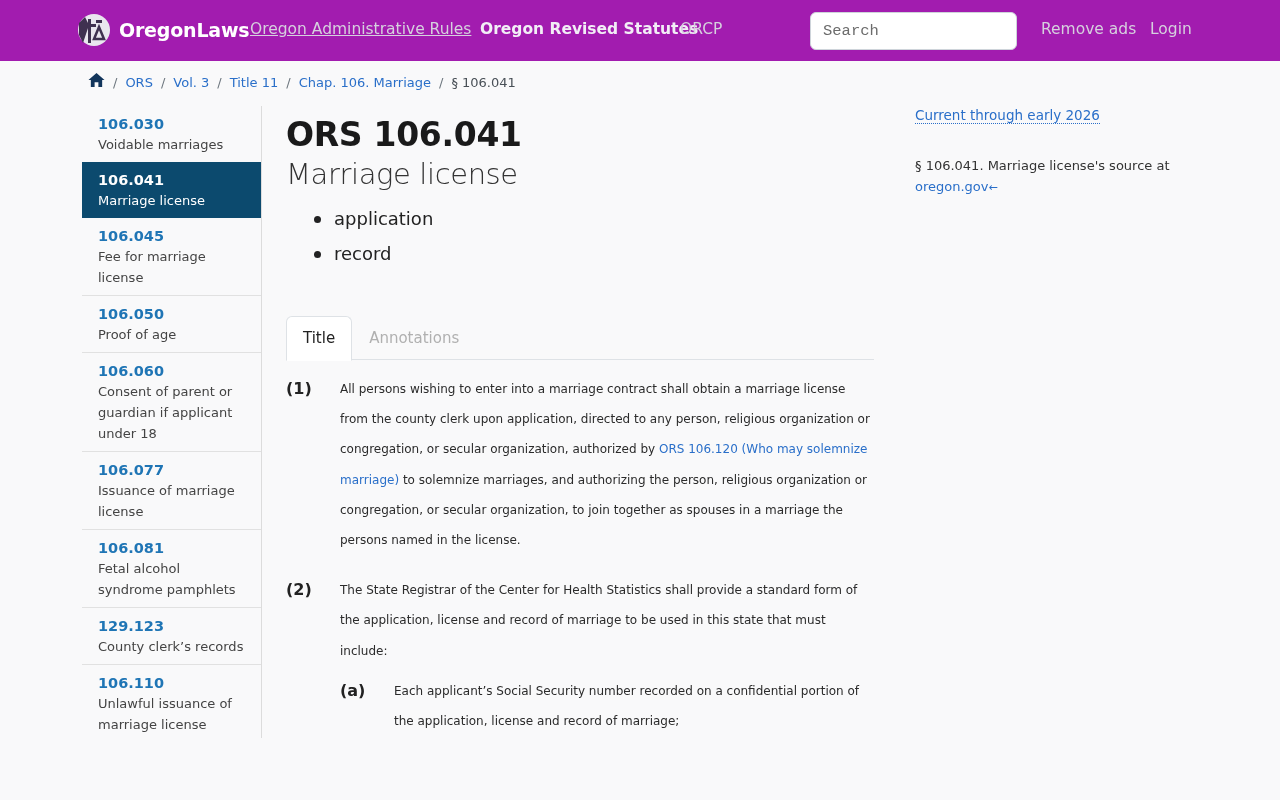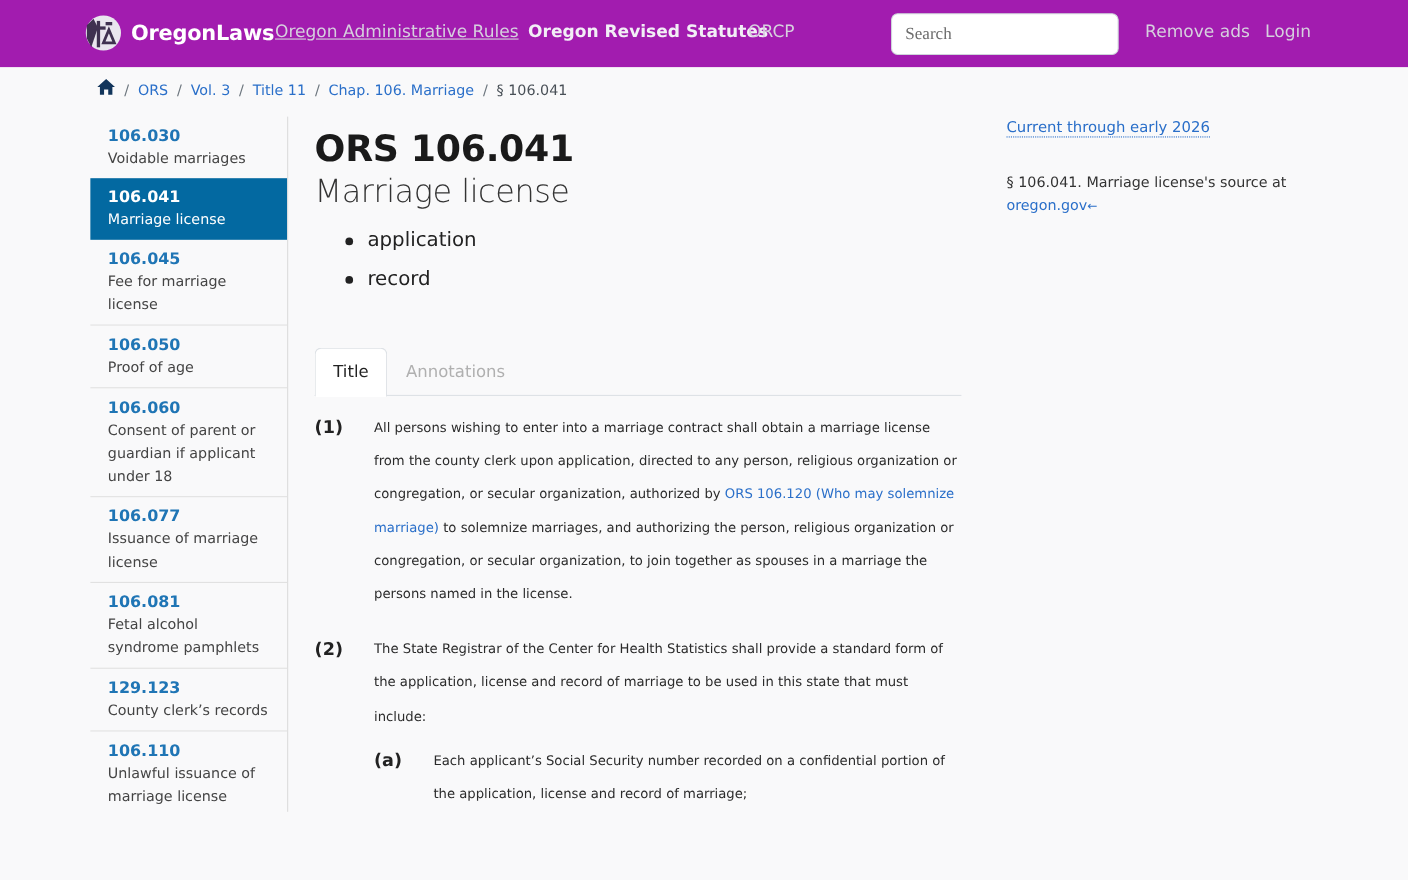--- a/index.html
+++ b/index.html
@@ -28,21 +28,21 @@
     }
     .nav-link {
       position: absolute; top: 20px; color: #d6d0de; font-size: 15.5px;
       white-space: nowrap;
     }
     .nav-link.active { color: #f2eef6; font-weight: bold; }
     .search {
       position: absolute; left: 810px; top: 12px; width: 207px; height: 38px;
       background: #fff; border: 1px solid #ced4da; border-radius: 6px;
       padding: 0 12px; font-size: 15.5px; color: #212529;
-      font-family: Liberation Serif, serif;
+      font-family: Liberation Mono, monospace;
     }
     .search::placeholder { color: #6c6c6c; }
 
     
     .breadcrumb {
       position: absolute; left: 88px; top: 72px; height: 20px;
       display: flex; align-items: center; font-size: 13px; white-space: nowrap;
     }
     .breadcrumb a { color: #2a6fc9; }
     .breadcrumb .sep { color: #6c757d; margin: 0 8px; }
@@ -58,21 +58,21 @@
       display: block; padding: 8px 16px 7px 16px;
       border-bottom: 1px solid #e1e1e1;
     }
     .side-item.noborder { border-bottom: none; }
     .side-num {
       display: block; color: #1f75b5; font-weight: bold; font-size: 14.5px; line-height: 20px;
     }
     .side-title {
       display: block; color: #444; font-size: 13px; line-height: 21px;
     }
-    .side-item.active { background: #0369a1; }
+    .side-item.active { background: #0c4a6e; }
     .side-item.active .side-num { color: #fff; }
     .side-item.active .side-title { color: #fff; }
 
     
     .main { position: absolute; left: 286px; top: 114px; width: 588px; }
     .title {
       font-size: 33px; font-weight: bold; color: #1a1a1a; line-height: 42px;
       letter-spacing: -0.3px;
     }
     .subtitle {

